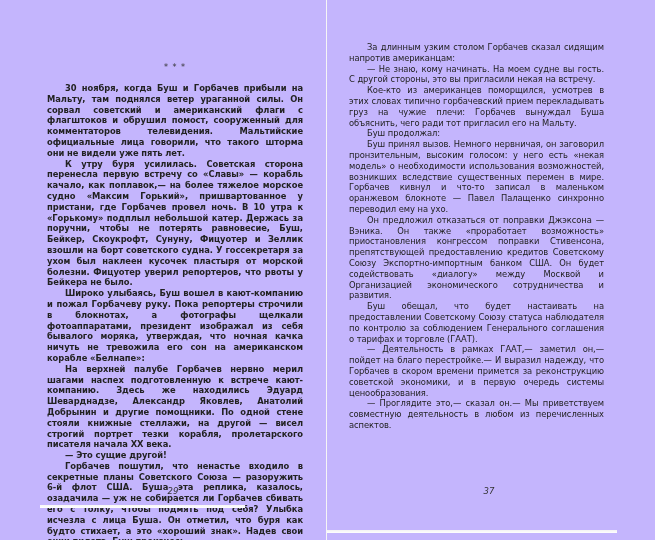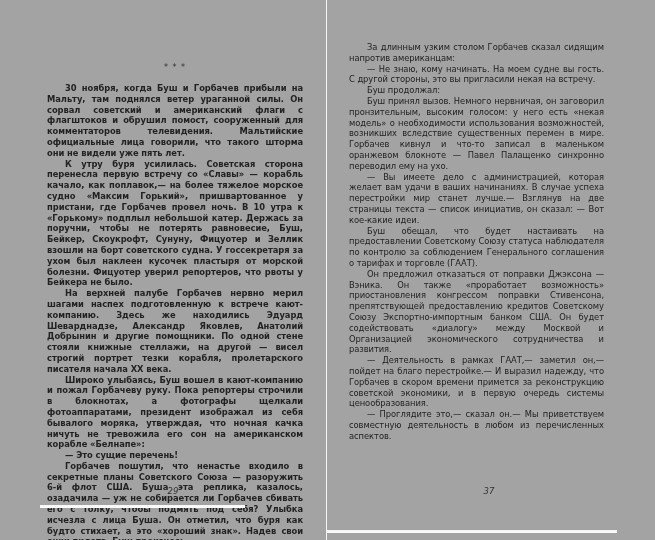--- a/index.html
+++ b/index.html
@@ -1,20 +1,20 @@
 <!DOCTYPE html>
 <html><head>
 <meta charset="utf-8">
 <style>
   html, body { margin:0; padding:0; }
   body {
     width:655px; height:540px; overflow:hidden; background:#ffffff;
     position:relative; font-family:"DejaVu Sans", sans-serif; color:#222;
   }
-  .page { position:absolute; top:0; height:540px; background:#a3a3a3; }
+  .page { position:absolute; top:0; height:540px; background:#c4b5fd; }
   .page-left { left:0; width:327px; }
   .page-right { left:327px; width:328px; }
   .spine { position:absolute; left:326px; top:0; width:2px; height:540px;
     background:linear-gradient(to right,#f4f4f4,#fbfbfb); }
   .column { position:absolute; font-size:8.35px; line-height:10.8px; text-align:justify;
     hyphens:manual; letter-spacing:-0.05px; }
   .col-left { left:47px; top:83px; width:256px;font-weight:bold; }
   .col-right { left:22px; top:42px; width:255px; }
   .sep { position:absolute; left:47px; width:256px; top:63px; text-align:center;
     font-size:8px; letter-spacing:1px; color:#333; }
@@ -29,40 +29,40 @@
     background:linear-gradient(to bottom,#f3f3f3,#fff); }
 </style>
 </head>
 <body>
 
 <div class="page page-left">
   <div class="sep">* * *</div>
   <div class="column col-left">
     <p>30 ноября, когда Буш и Горбачев прибыли на Мальту, там поднялся ветер ураганной силы. Он сорвал советский и американский флаги с флагштоков и обрушил помост, сооруженный для комментаторов телевидения. Мальтийские официальные лица говорили, что такого шторма они не видели уже пять лет.</p>
     <p>К утру буря усилилась. Советская сторона перенесла первую встречу со «Славы» — корабль качало, как поплавок,— на более тяжелое морское судно «Максим Горький», пришвартованное у пристани, где Горбачев провел ночь. В 10 утра к «Горькому» подплыл небольшой катер. Держась за поручни, чтобы не потерять равновесие, Буш, Бейкер, Скоукрофт, Сунуну, Фицуотер и Зеллик взошли на борт советского судна. У госсекретаря за ухом был наклеен кусочек пластыря от морской болезни. Фицуотер уверил репортеров, что рвоты у Бейкера не было.</p>
+    <p>Широко улыбаясь, Буш вошел в кают-компанию и пожал Горбачеву руку. Пока репортеры строчили в блокнотах, а фотографы щелкали фотоаппаратами, президент изображал из себя бывалого моряка, утверждая, что ночная качка ничуть не тревожила его сон на американском корабле «Белнапе»:</p>
     <p>На верхней палубе Горбачев нервно мерил шагами наспех подготовленную к встрече кают-компанию. Здесь же находились Эдуард Шеварднадзе, Александр Яковлев, Анатолий Добрынин и другие помощники. По одной стене стояли книжные стеллажи, на другой — висел строгий портрет тезки корабля, пролетарского писателя начала XX века.</p>
-    <p>Широко улыбаясь, Буш вошел в кают-компанию и пожал Горбачеву руку. Пока репортеры строчили в блокнотах, а фотографы щелкали фотоаппаратами, президент изображал из себя бывалого моряка, утверждая, что ночная качка ничуть не тревожила его сон на американском корабле «Белнапе»:</p>
-    <p class="dialog">— Это сущие перечень!</p>
+    <p class="dialog">— Это сущие другой!</p>
     <p>Горбачев пошутил, что ненастье входило в секретные планы Советского Союза — разоружить 6-й флот США. Буша эта реплика, казалось, озадачила — уж не собирается ли Горбачев сбивать его с толку, чтобы подмять под себя? Улыбка исчезла с лица Буша. Он отметил, что буря как будто стихает, а это «хороший знак». Надев свои очки пилота, Буш произнес:</p>
     <p class="dialog">— Давайте поправки к работе.</p>
     <p>Журналистов возможных покинуть кают-компанию.</p>
   </div>
   <div class="pagenum pn-left">29</div>
   <div class="edge-shadow-left"></div>
 </div>
 
 <div class="spine"></div>
 
 <div class="page page-right">
   <div class="column col-right">
     <p>За длинным узким столом Горбачев сказал сидящим напротив американцам:</p>
     <p class="dialog">— Не знаю, кому начинать. На моем судне вы гость. С другой стороны, это вы пригласили некая на встречу.</p>
+    <p>Кое-кто из американцев поморщился, усмотрев в этих словах типично горбачевский прием перекладывать груз на чужие плечи: Горбачев вынуждал Буша объяснить, чего ради тот пригласил его на Мальту.</p>
     <p>Буш продолжал:</p>
     <p>Буш принял вызов. Немного нервничая, он заговорил пронзительным, высоким голосом: у него есть «некая модель» о необходимости использования возможностей, возникших вследствие существенных перемен в мире. Горбачев кивнул и что-то записал в маленьком оранжевом блокноте — Павел Палащенко синхронно переводил ему на ухо.</p>
-    <p class="dialog">— Вы имеете дело с администрацией, которая желает вам удачи в ваших начинаниях. В случае успеха перестройки мир станет лучше.— Взглянув на две страницы текста — список инициатив, он сказал: — Вот кое-какие идеи.</p>
+    <p>Он предложил отказаться от поправки Джэксона — Вэника. Он также «проработает возможность» приостановления конгрессом поправки Стивенсона, препятствующей предоставлению кредитов Советскому Союзу Экспортно-импортным банком США. Он будет содействовать «диалогу» между Москвой и Организацией экономического сотрудничества и развития.</p>
     <p>Буш обещал, что будет настаивать на предоставлении Советскому Союзу статуса наблюдателя по контролю за соблюдением Генерального соглашения о тарифах и торговле (ГААТ).</p>
-    <p>Он предложил отказаться от поправки Джэксона — Вэника. Он также «проработает возможность» приостановления конгрессом поправки Стивенсона, препятствующей предоставлению кредитов Советскому Союзу Экспортно-импортным банком США. Он будет содействовать «диалогу» между Москвой и Организацией экономического сотрудничества и развития.</p>
     <p class="dialog">— Деятельность в рамках ГААТ,— заметил он,— пойдет на благо перестройке.— И выразил надежду, что Горбачев в скором времени примется за реконструкцию советской экономики, и в первую очередь системы ценообразования.</p>
     <p class="dialog">— Проглядите это,— сказал он.— Мы приветствуем совместную деятельность в любом из перечисленных аспектов.</p>
   </div>
   <div class="pagenum pn-right">37</div>
   <div class="edge-shadow-right"></div>
 </div>
 
 </body></html>

